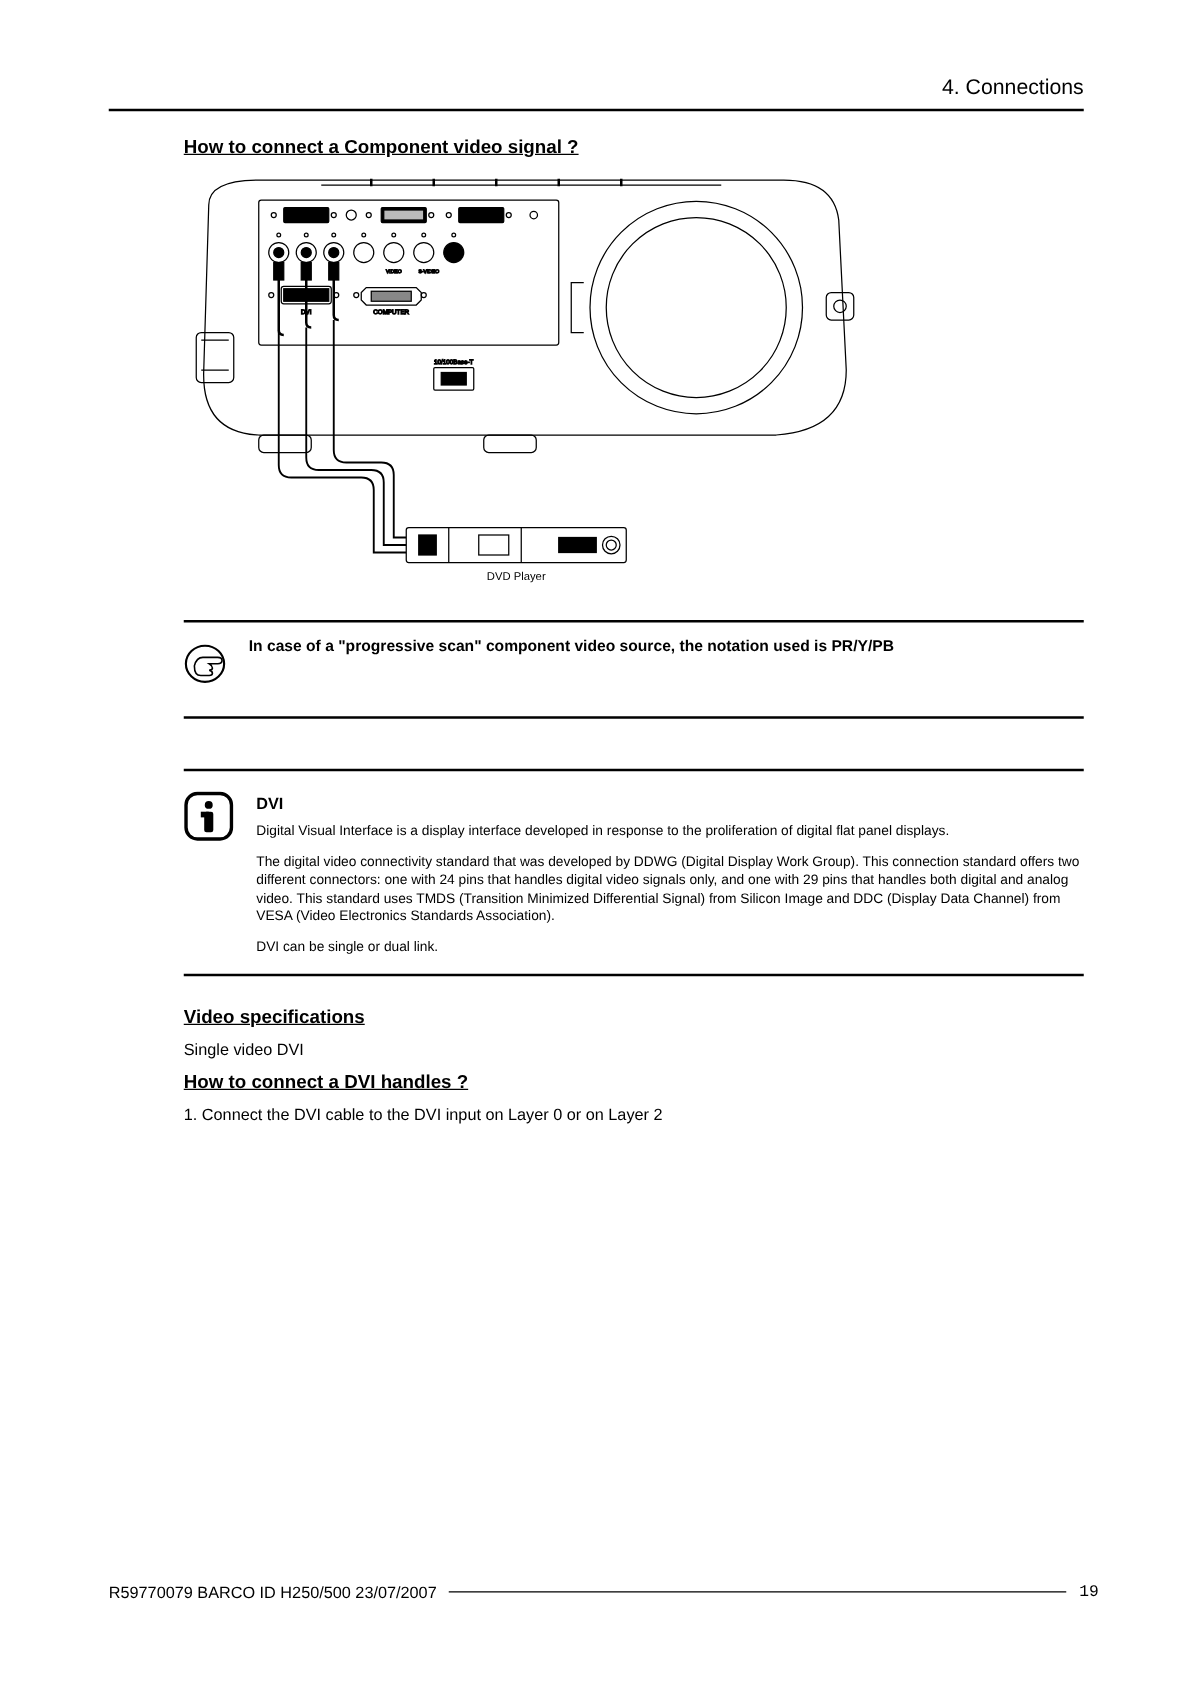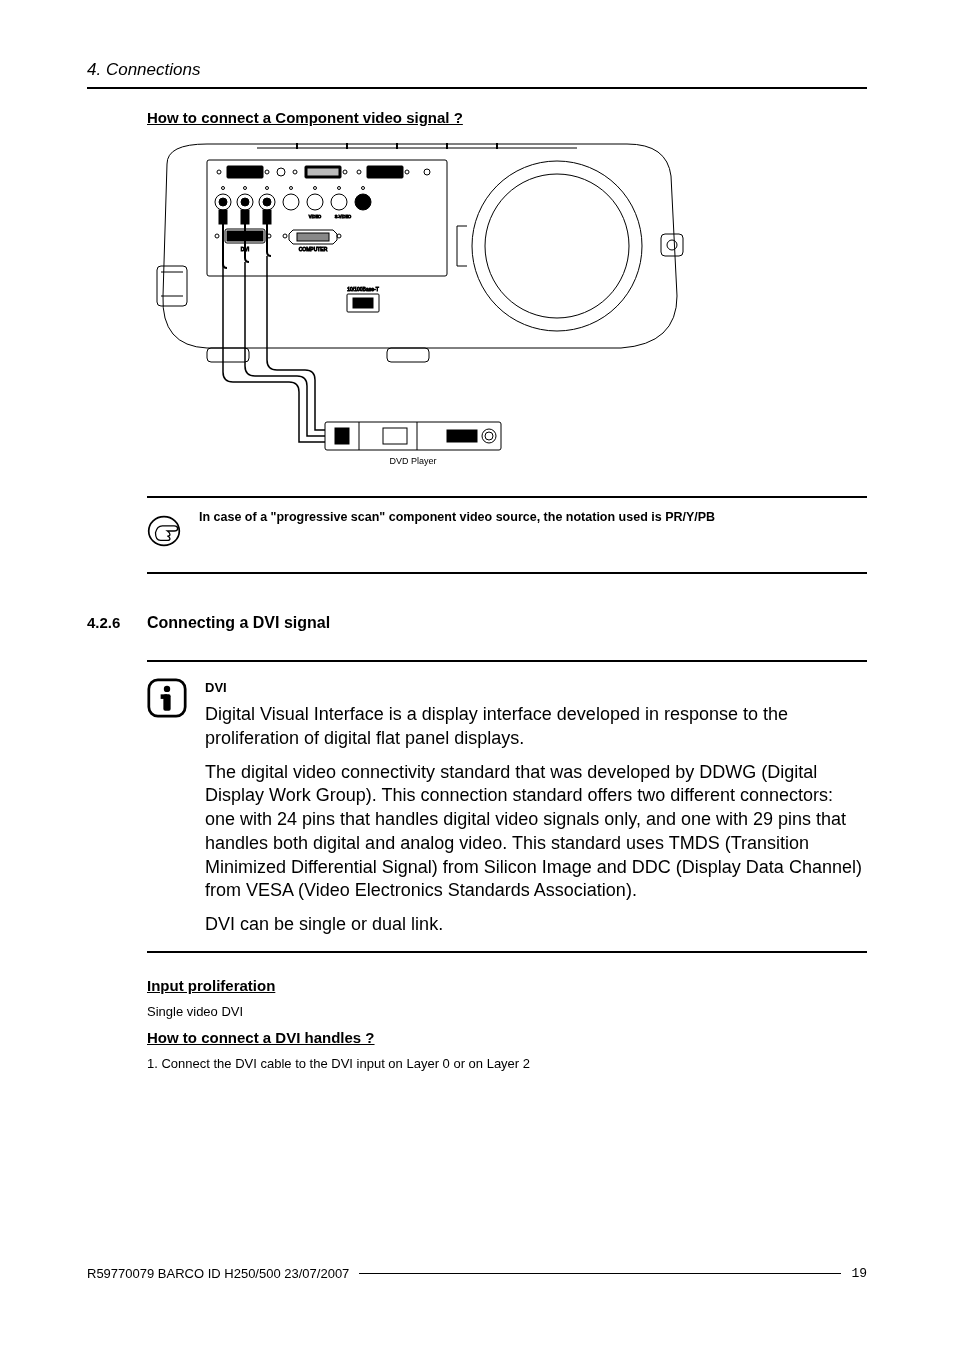--- a/index.html
+++ b/index.html
@@ -13,21 +13,21 @@
     color: #000;
   }
   .page {
     position: relative;
     width: 954px;
     height: 1351px;
     box-sizing: border-box;
     padding: 60px 87px 40px 87px;
   }
   .header {
-    font-style: italic;
+    text-align: right;
     font-size: 17px;
     margin-bottom: 7px;
   }
   .hr-thick {
     border: none;
     border-top: 2px solid #000;
     margin: 0 0 20px 0;
   }
   .content {
     padding-left: 60px;
@@ -104,32 +104,32 @@
   }
   .info-body {
     flex: 1;
   }
   .info-term {
     font-weight: bold;
     font-size: 13px;
     margin-bottom: 8px;
   }
   .info-para {
-    font-size: 18px;
+    font-size: 11px;
     line-height: 1.32;
     margin: 0 3px 10px 0;
   }
   .simple-para {
     font-size: 13px;
     margin: 0 0 10px 0;
   }
   .footer {
     position: absolute;
     left: 87px;
-    right: 87px;
+    right: 75px;
     bottom: 70px;
     display: flex;
     align-items: center;
     font-size: 13px;
   }
   .footer-line {
     flex: 1;
     border-top: 1px solid #000;
     margin: 0 10px;
     height: 0;
@@ -267,43 +267,39 @@
     <div class="note-block">
       <div class="note-icon-hand">
         <svg viewBox="0 0 40 40" width="34" height="34">
           <ellipse cx="20" cy="20" rx="18" ry="17" fill="none" stroke="#000" stroke-width="2"></ellipse>
           <path d="M10 22 q2 -8 8 -8 h14 q4 0 4 3 q0 3 -4 3 h-8 q3 2 3 4 q0 2 -3 2 q3 1 3 3 q0 2 -3 2 h-8 q-6 0 -6 -9 z" fill="#fff" stroke="#000" stroke-width="1.5"></path>
         </svg>
       </div>
       <div class="note-text">In case of a "progressive scan" component video source, the notation used is PR/Y/PB</div>
     </div>
 
-    <div class="section-row">
-      <div class="section-num">4.2.6</div>
-      <div class="section-title">Connecting a DVI signal</div>
-    </div>
 
     <div class="info-block">
       <div class="info-icon">
         <svg viewBox="0 0 44 44" width="40" height="40">
           <rect x="2" y="2" width="40" height="40" rx="10" fill="none" stroke="#000" stroke-width="3"></rect>
           <circle cx="22" cy="12" r="3.5" fill="#000"></circle>
           <rect x="18" y="18" width="8" height="18" rx="2" fill="#000"></rect>
           <rect x="15" y="18" width="7" height="5" fill="#000"></rect>
         </svg>
       </div>
       <div class="info-body">
         <div class="info-term">DVI</div>
         <p class="info-para">Digital Visual Interface is a display interface developed in response to the proliferation of digital flat panel displays.</p>
         <p class="info-para">The digital video connectivity standard that was developed by DDWG (Digital Display Work Group).  This connection standard offers two different connectors:  one with 24 pins that handles digital video signals only, and one with 29 pins that handles both digital and analog video.  This standard uses TMDS (Transition Minimized Differential Signal) from Silicon Image and DDC (Display Data Channel) from VESA (Video Electronics Standards Association).</p>
         <p class="info-para" style="margin-bottom:0">DVI can be single or dual link.</p>
       </div>
     </div>
 
-    <div class="h3">Input proliferation</div>
+    <div class="h3">Video specifications</div>
     <div class="simple-para">Single video DVI</div>
 
     <div class="h3">How to connect a DVI handles ?</div>
     <div class="ol-line">1.  Connect the DVI cable to the DVI input on Layer 0 or on Layer 2</div>
 
   </div>
 
   <div class="footer">
     <span>R59770079  BARCO ID H250/500  23/07/2007</span>
     <span class="footer-line"></span>

